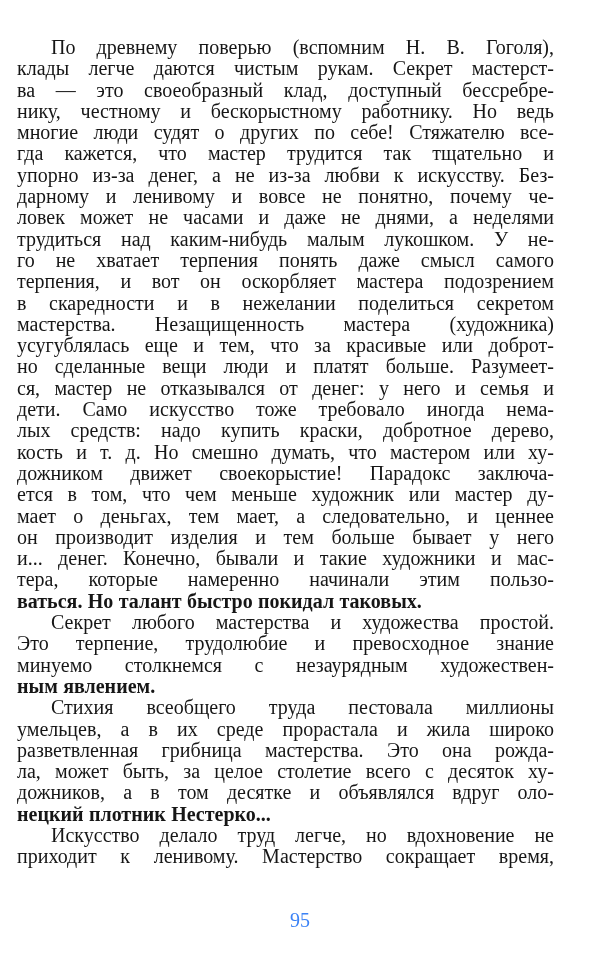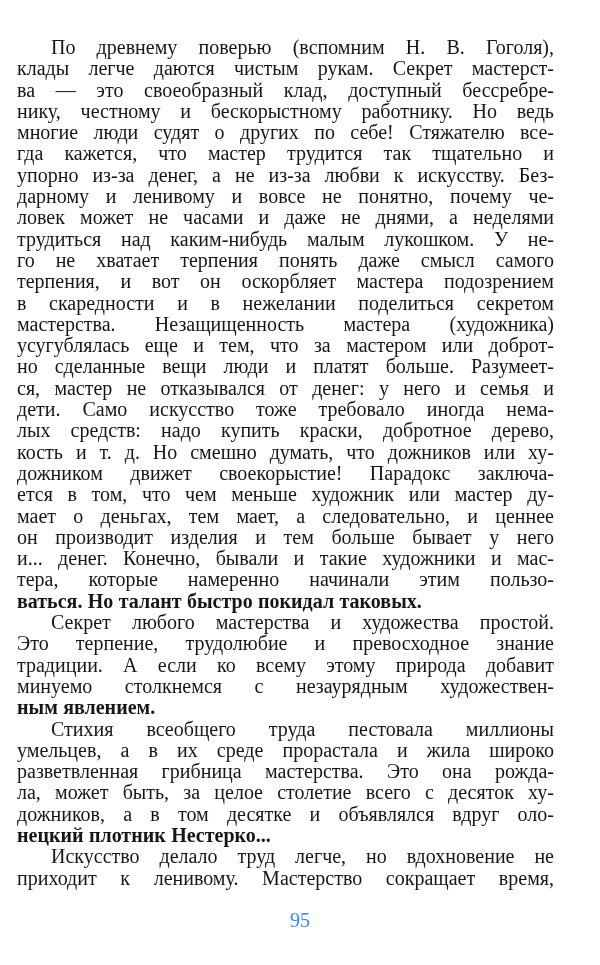--- a/index.html
+++ b/index.html
@@ -52,38 +52,37 @@
         <div class="line">многие люди судят о других по себе! Стяжателю все-</div>
         <div class="line">гда кажется, что мастер трудится так тщательно и</div>
         <div class="line">упорно из-за денег, а не из-за любви к искусству. Без-</div>
         <div class="line">дарному и ленивому и вовсе не понятно, почему че-</div>
         <div class="line">ловек может не часами и даже не днями, а неделями</div>
         <div class="line">трудиться над каким-нибудь малым лукошком. У не-</div>
         <div class="line">го не хватает терпения понять даже смысл самого</div>
         <div class="line">терпения, и вот он оскорбляет мастера подозрением</div>
         <div class="line">в скаредности и в нежелании поделиться секретом</div>
         <div class="line">мастерства. Незащищенность мастера (художника)</div>
-        <div class="line">усугублялась еще и тем, что за мастером или доброт-</div>
+        <div class="line">усугублялась еще и тем, что за красивые или доброт-</div>
         <div class="line">но сделанные вещи люди и платят больше. Разумеет-</div>
         <div class="line">ся, мастер не отказывался от денег: у него и семья и</div>
         <div class="line">дети. Само искусство тоже требовало иногда нема-</div>
         <div class="line">лых средств: надо купить краски, добротное дерево,</div>
-        <div class="line">кость и т. д. Но смешно думать, что дожников или ху-</div>
+        <div class="line">кость и т. д. Но смешно думать, что мастером или ху-</div>
         <div class="line">дожником движет своекорыстие! Парадокс заключа-</div>
         <div class="line">ется в том, что чем меньше художник или мастер ду-</div>
         <div class="line">мает о деньгах, тем мает, а следовательно, и ценнее</div>
         <div class="line">он производит изделия и тем больше бывает у него</div>
         <div class="line">и... денег. Конечно, бывали и такие художники и мас-</div>
         <div class="line">тера, которые намеренно начинали этим пользо-</div>
         <div class="line endline">ваться. Но талант быстро покидал таковых.</div>
       </div>
       <div class="para">
         <div class="line first">Секрет любого мастерства и художества простой.</div>
         <div class="line">Это терпение, трудолюбие и превосходное знание</div>
-        <div class="line">традиции. А если ко всему этому природа добавит</div>
         <div class="line">минуемо столкнемся с незаурядным художествен-</div>
         <div class="line endline">ным явлением.</div>
       </div>
       <div class="para">
         <div class="line first">Стихия всеобщего труда пестовала миллионы</div>
         <div class="line">умельцев, а в их среде прорастала и жила широко</div>
         <div class="line">разветвленная грибница мастерства. Это она рожда-</div>
         <div class="line">ла, может быть, за целое столетие всего с десяток ху-</div>
         <div class="line">дожников, а в том десятке и объявлялся вдруг оло-</div>
         <div class="line endline">нецкий плотник Нестерко...</div>

